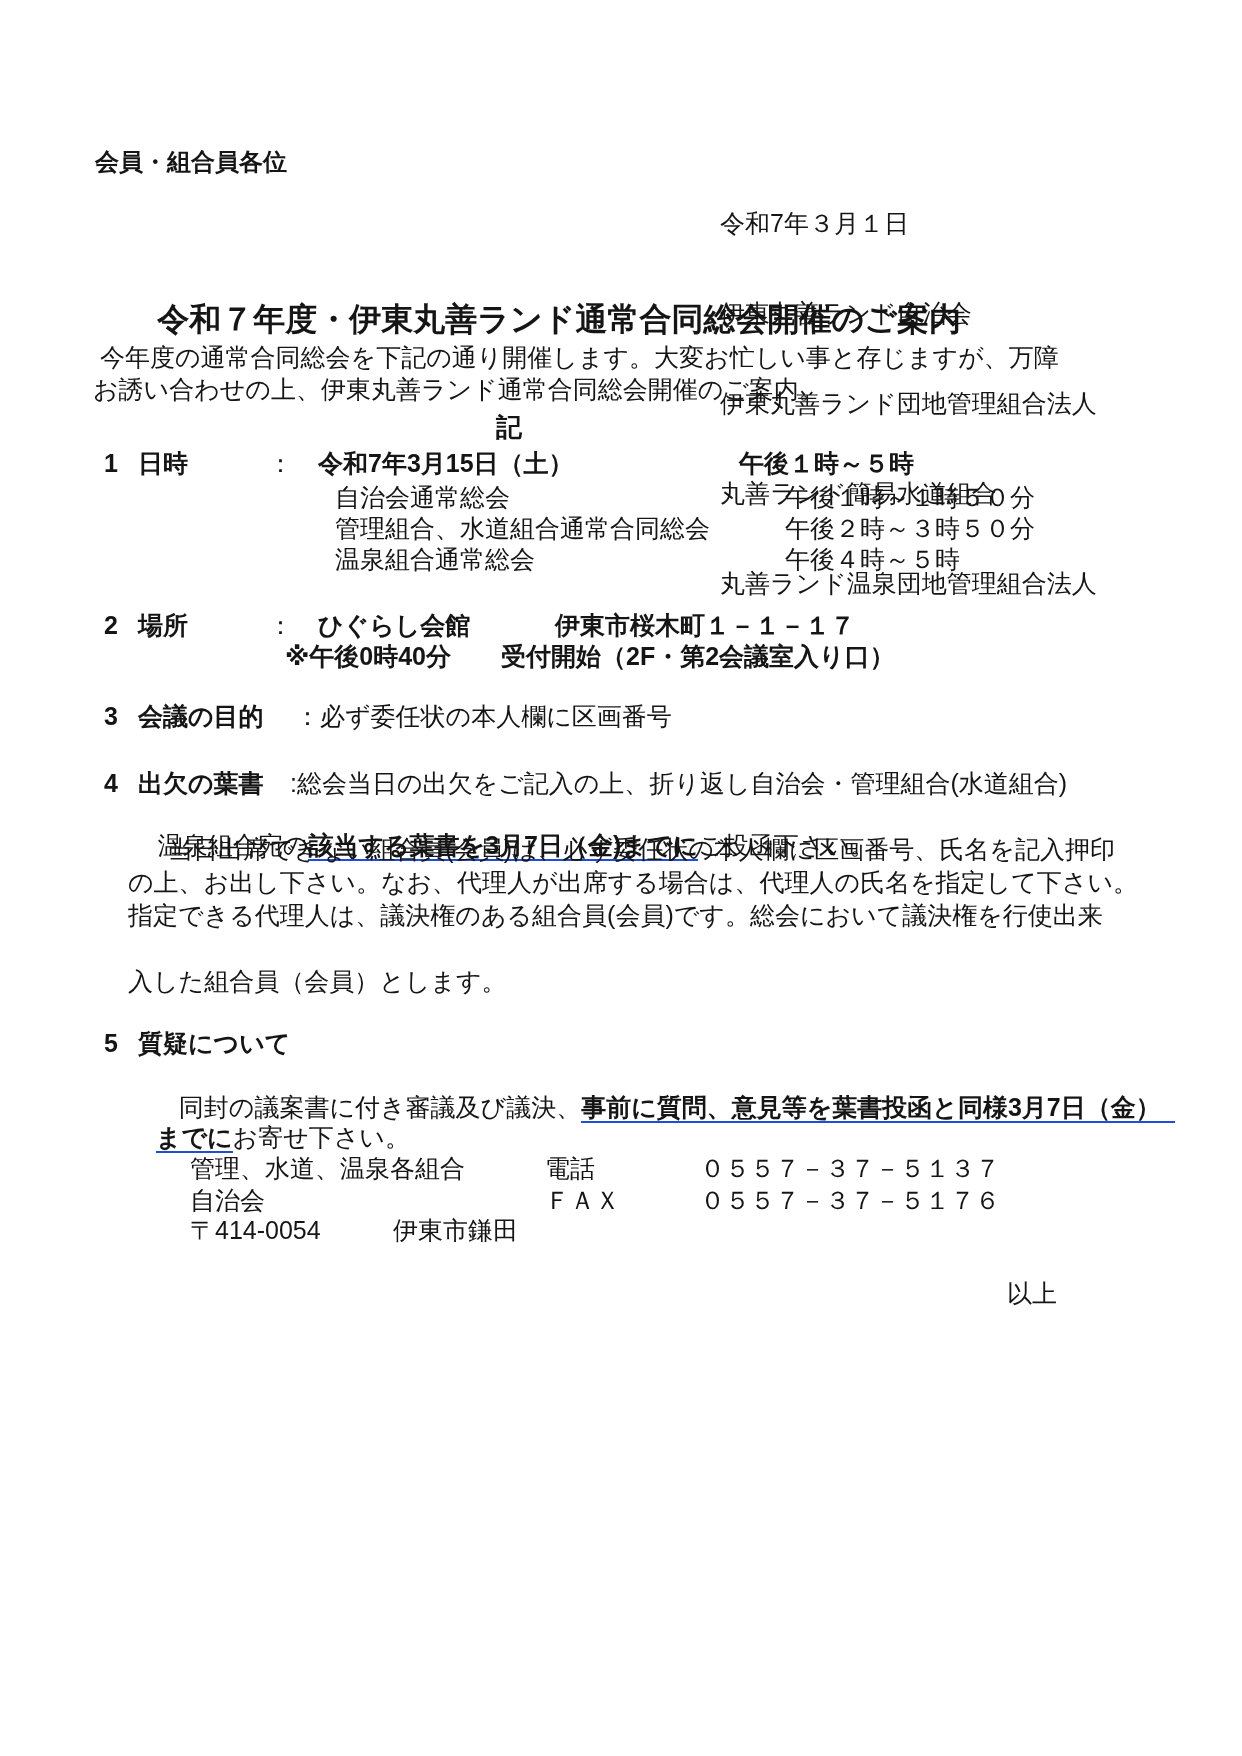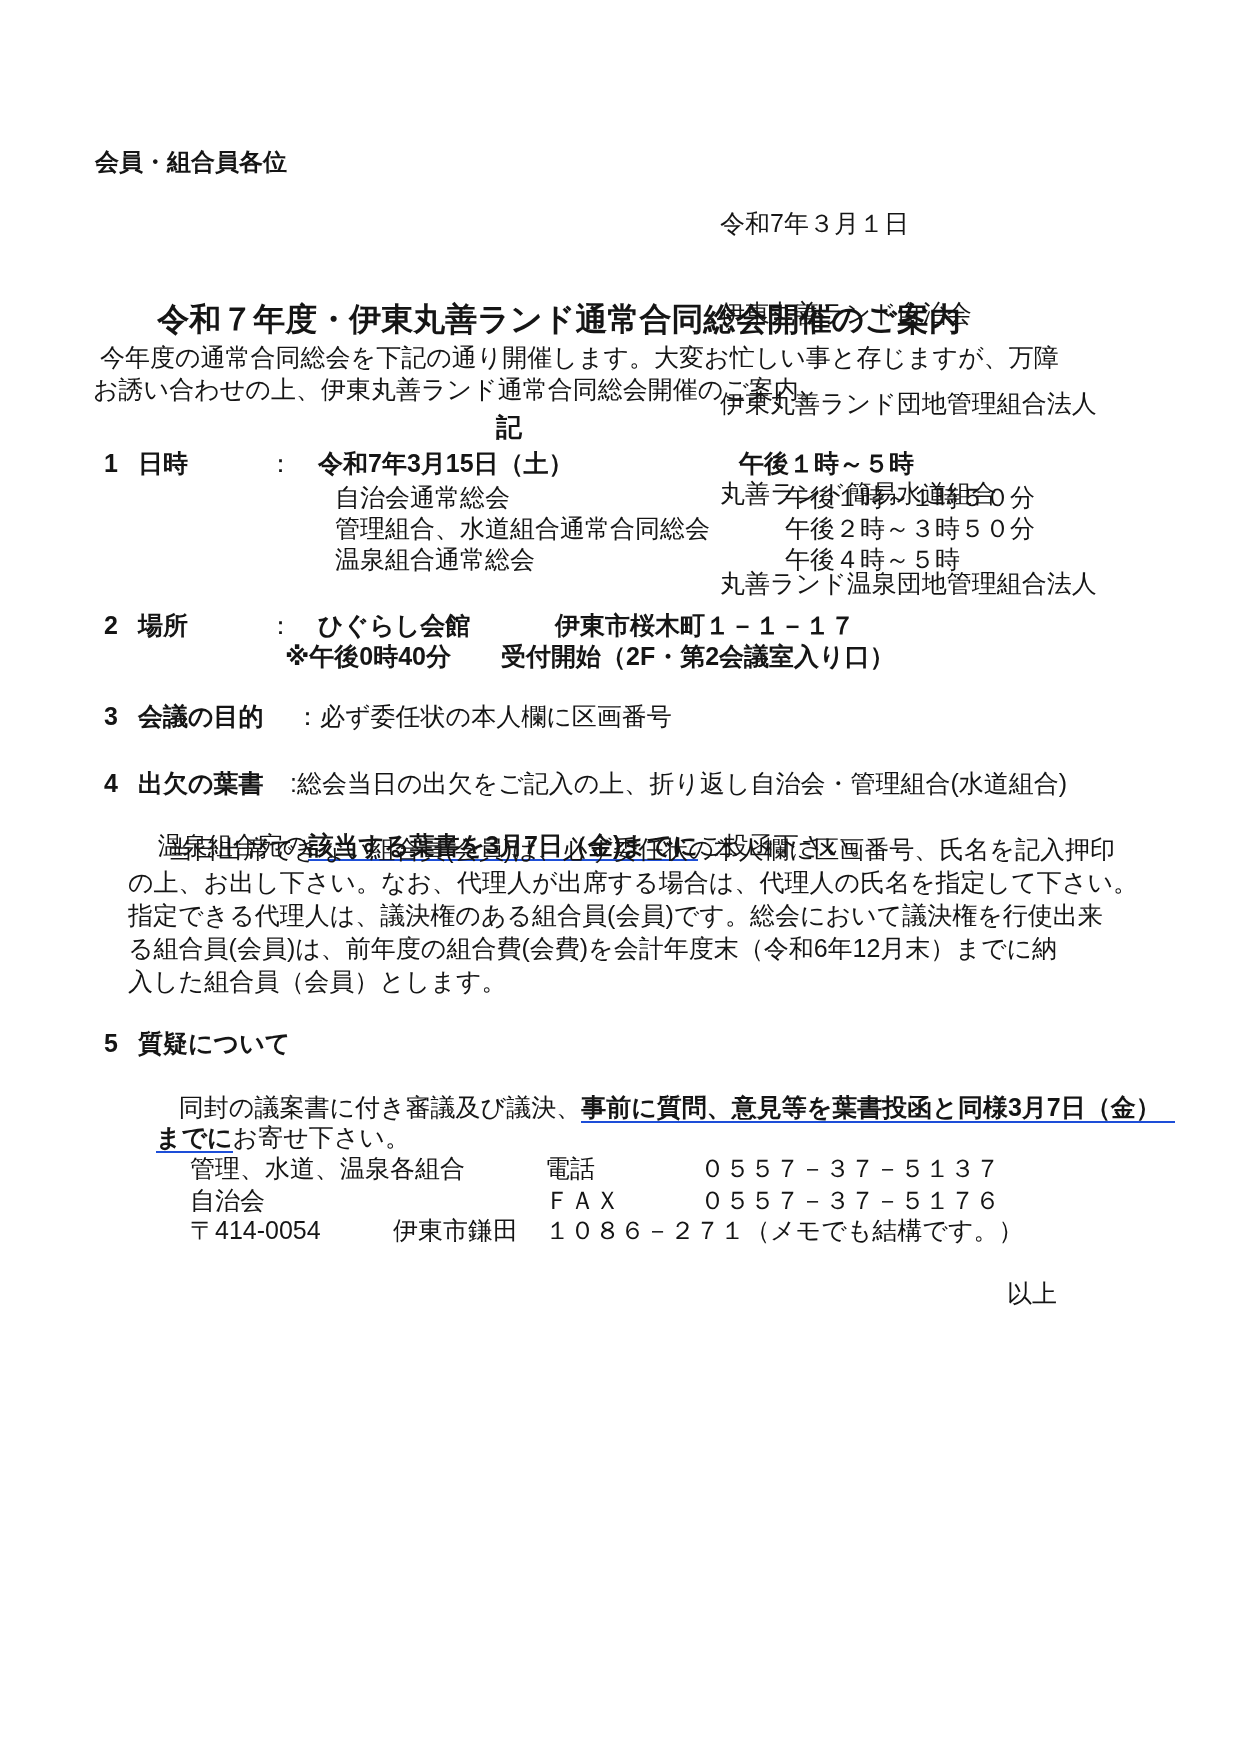--- a/index.html
+++ b/index.html
@@ -83,21 +83,20 @@
     <span class="at b" style="left:104px;">4</span>
     <span class="at b" style="left:138px;">出欠の葉書</span>
     <span class="at" style="left:290px;">:総会当日の出欠をご記入の上、折り返し自治会・管理組合(水道組合)</span>
   </div>
   <div class="ln" style="left:130px;top:800px;">
     <span>温泉組合宛の</span><span class="b u">該当する葉書を3月7日（金)までに</span><span>ご投函下さい。</span>
   </div>
   <div class="ln" style="left:168px;top:834px;">当日出席できない組合員(会員)は、必ず委任状の本人欄に区画番号、氏名を記入押印</div>
   <div class="ln" style="left:128px;top:867px;">の上、お出し下さい。なお、代理人が出席する場合は、代理人の氏名を指定して下さい。</div>
   <div class="ln" style="left:128px;top:900px;">指定できる代理人は、議決権のある組合員(会員)です。総会において議決権を行使出来</div>
-  <div class="ln" style="left:128px;top:933px;">る組合員(会員)は、前年度の組合費(会費)を会計年度末（令和6年12月末）までに納</div>
   <div class="ln" style="left:128px;top:966px;">入した組合員（会員）とします。</div>
 
   <div class="ln" style="top:1028px;left:0;width:1242px;">
     <span class="at b" style="left:104px;">5</span>
     <span class="at b" style="left:138px;">質疑について</span>
   </div>
   <div class="ln" style="left:151px;top:1062px;">
     <span>同封の議案書に付き審議及び議決、</span><span class="b u" style="padding-right:14px;">事前に質問、意見等を葉書投函と同様3月7日（金）</span>
   </div>
   <div class="ln" style="left:128px;top:1092px;">
@@ -110,18 +109,17 @@
     <span class="at" style="left:700px;">０５５７－３７－５１３７</span>
   </div>
   <div class="ln" style="top:1185px;left:0;width:1242px;">
     <span class="at" style="left:190px;">自治会</span>
     <span class="at" style="left:545px;">ＦＡＸ</span>
     <span class="at" style="left:700px;">０５５７－３７－５１７６</span>
   </div>
   <div class="ln" style="top:1215px;left:0;width:1242px;">
     <span class="at" style="left:190px;">〒414-0054</span>
     <span class="at" style="left:393px;">伊東市鎌田</span>
-    <span class="at" style="left:545px;">１０８６－２７１（メモでも結構です。）</span>
   </div>
 
   <div class="ln" style="left:1007px;top:1278px;">以上</div>
 
 </div>
 
 </body></html>

